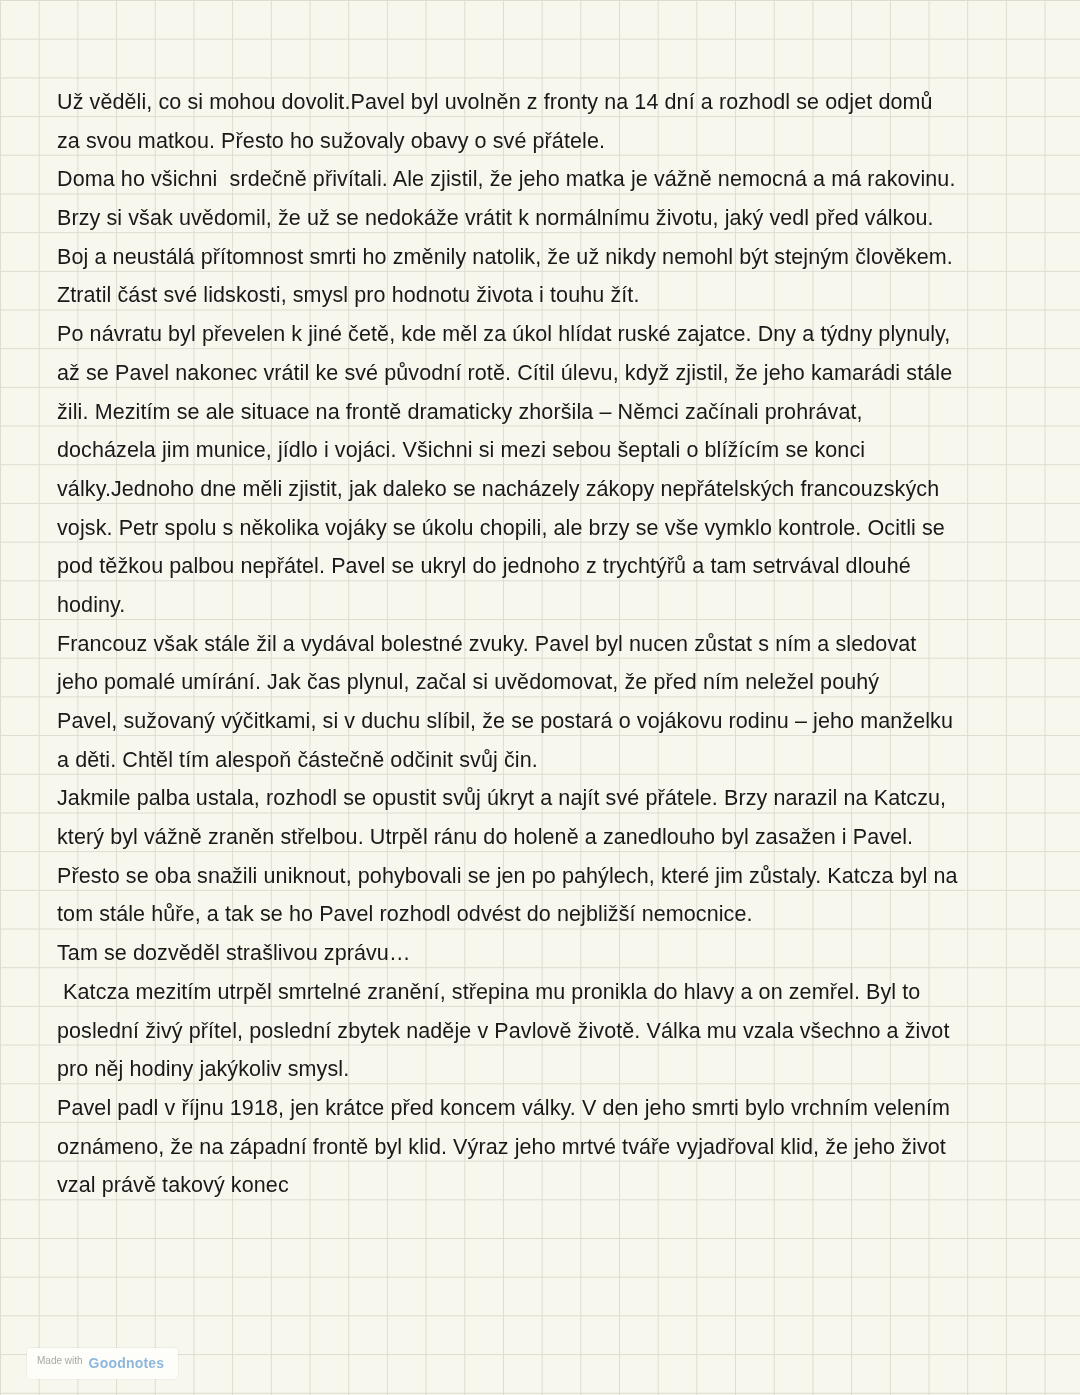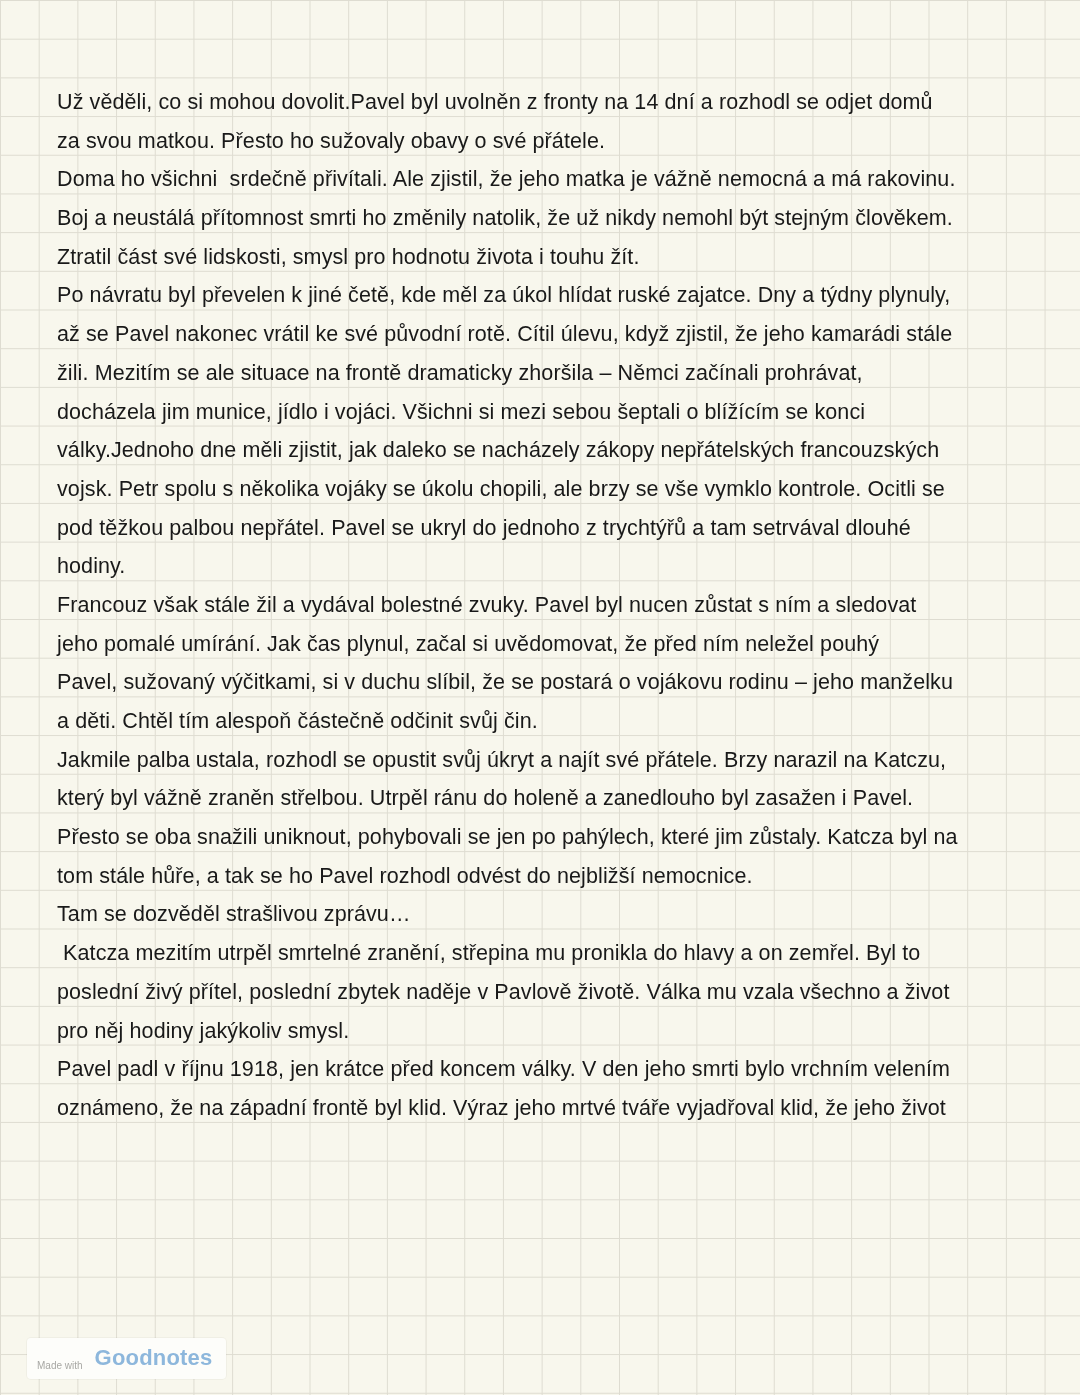--- a/index.html
+++ b/index.html
@@ -34,42 +34,43 @@
     letter-spacing: 0.1px;
   }
   .watermark {
     position: absolute;
     left: 27px;
     bottom: 16px;
     background: #fdfdfa;
     border-radius: 4px;
     padding: 7px 14px 8px 10px;
     display: flex;
-    align-items: flex-end;
-    gap: 12px;
+    align-items: flex-start;
+    gap: 6px;
     box-shadow: 0 0 0 1px rgba(0,0,0,0.03);
   }
   .wm-prefix {
     font-size: 10px;
     color: #a8a8a4;
   }
   .wm-brand {
-    font-size: 22px;
+    font-size: 14px;
     font-weight: 700;
     letter-spacing: 0.2px;
   }
 </style>
 </head>
 <body>
 
 <div class="page">
   <div class="doc-text" style="color: rgb(25, 25, 25);">
       <div class="text-line">Už věděli, co si mohou dovolit.Pavel byl uvolněn z fronty na 14 dní a rozhodl se odjet domů</div>
       <div class="text-line">za svou matkou. Přesto ho sužovaly obavy o své přátele.</div>
       <div class="text-line">Doma ho všichni  srdečně přivítali. Ale zjistil, že jeho matka je vážně nemocná a má rakovinu.</div>
+      <div class="text-line">Brzy si však uvědomil, že už se nedokáže vrátit k normálnímu životu, jaký vedl před válkou.</div>
       <div class="text-line">Boj a neustálá přítomnost smrti ho změnily natolik, že už nikdy nemohl být stejným člověkem.</div>
       <div class="text-line">Ztratil část své lidskosti, smysl pro hodnotu života i touhu žít.</div>
       <div class="text-line">Po návratu byl převelen k jiné četě, kde měl za úkol hlídat ruské zajatce. Dny a týdny plynuly,</div>
       <div class="text-line">až se Pavel nakonec vrátil ke své původní rotě. Cítil úlevu, když zjistil, že jeho kamarádi stále</div>
       <div class="text-line">žili. Mezitím se ale situace na frontě dramaticky zhoršila – Němci začínali prohrávat,</div>
       <div class="text-line">docházela jim munice, jídlo i vojáci. Všichni si mezi sebou šeptali o blížícím se konci</div>
       <div class="text-line">války.Jednoho dne měli zjistit, jak daleko se nacházely zákopy nepřátelských francouzských</div>
       <div class="text-line">vojsk. Petr spolu s několika vojáky se úkolu chopili, ale brzy se vše vymklo kontrole. Ocitli se</div>
       <div class="text-line">pod těžkou palbou nepřátel. Pavel se ukryl do jednoho z trychtýřů a tam setrvával dlouhé</div>
       <div class="text-line">hodiny.</div>
@@ -80,18 +81,19 @@
       <div class="text-line">Jakmile palba ustala, rozhodl se opustit svůj úkryt a najít své přátele. Brzy narazil na Katczu,</div>
       <div class="text-line">který byl vážně zraněn střelbou. Utrpěl ránu do holeně a zanedlouho byl zasažen i Pavel.</div>
       <div class="text-line">Přesto se oba snažili uniknout, pohybovali se jen po pahýlech, které jim zůstaly. Katcza byl na</div>
       <div class="text-line">tom stále hůře, a tak se ho Pavel rozhodl odvést do nejbližší nemocnice.</div>
       <div class="text-line">Tam se dozvěděl strašlivou zprávu…</div>
       <div class="text-line"> Katcza mezitím utrpěl smrtelné zranění, střepina mu pronikla do hlavy a on zemřel. Byl to</div>
       <div class="text-line">poslední živý přítel, poslední zbytek naděje v Pavlově životě. Válka mu vzala všechno a život</div>
       <div class="text-line">pro něj hodiny jakýkoliv smysl.</div>
       <div class="text-line">Pavel padl v říjnu 1918, jen krátce před koncem války. V den jeho smrti bylo vrchním velením</div>
       <div class="text-line">oznámeno, že na západní frontě byl klid. Výraz jeho mrtvé tváře vyjadřoval klid, že jeho život</div>
+      <div class="text-line">vzal právě takový konec</div>
     </div>
   <div class="watermark">
     <span class="wm-prefix">Made with</span>
     <span class="wm-brand" style="color: rgb(141, 183, 220);">Goodnotes</span>
   </div>
 </div>
 
 </body></html>

